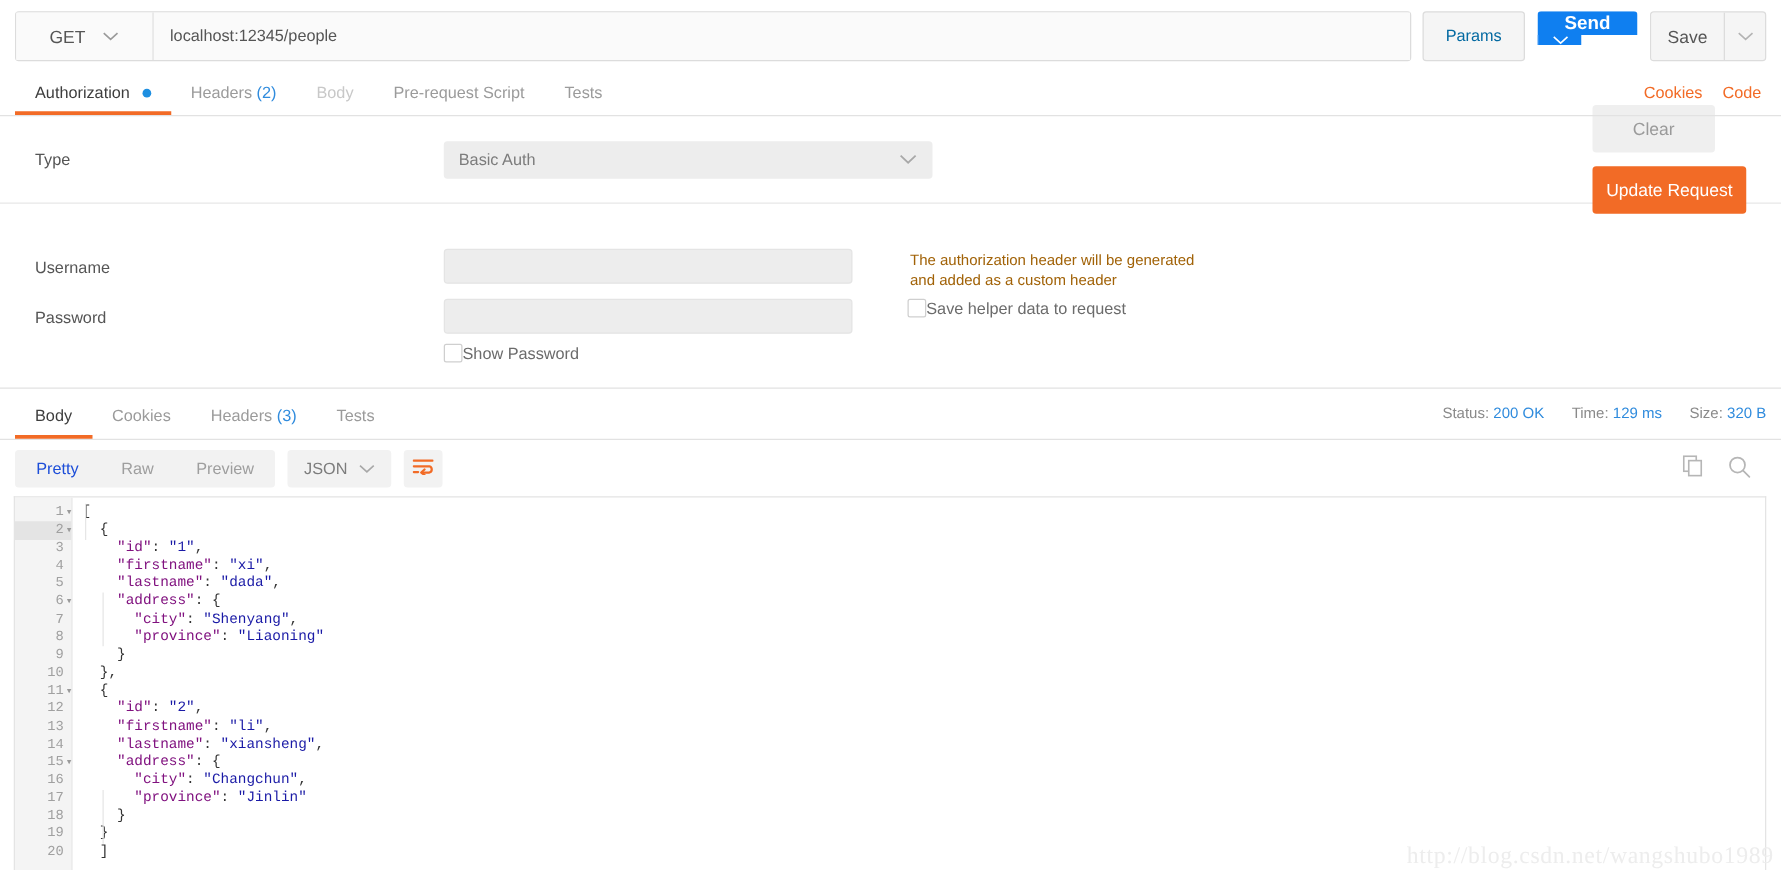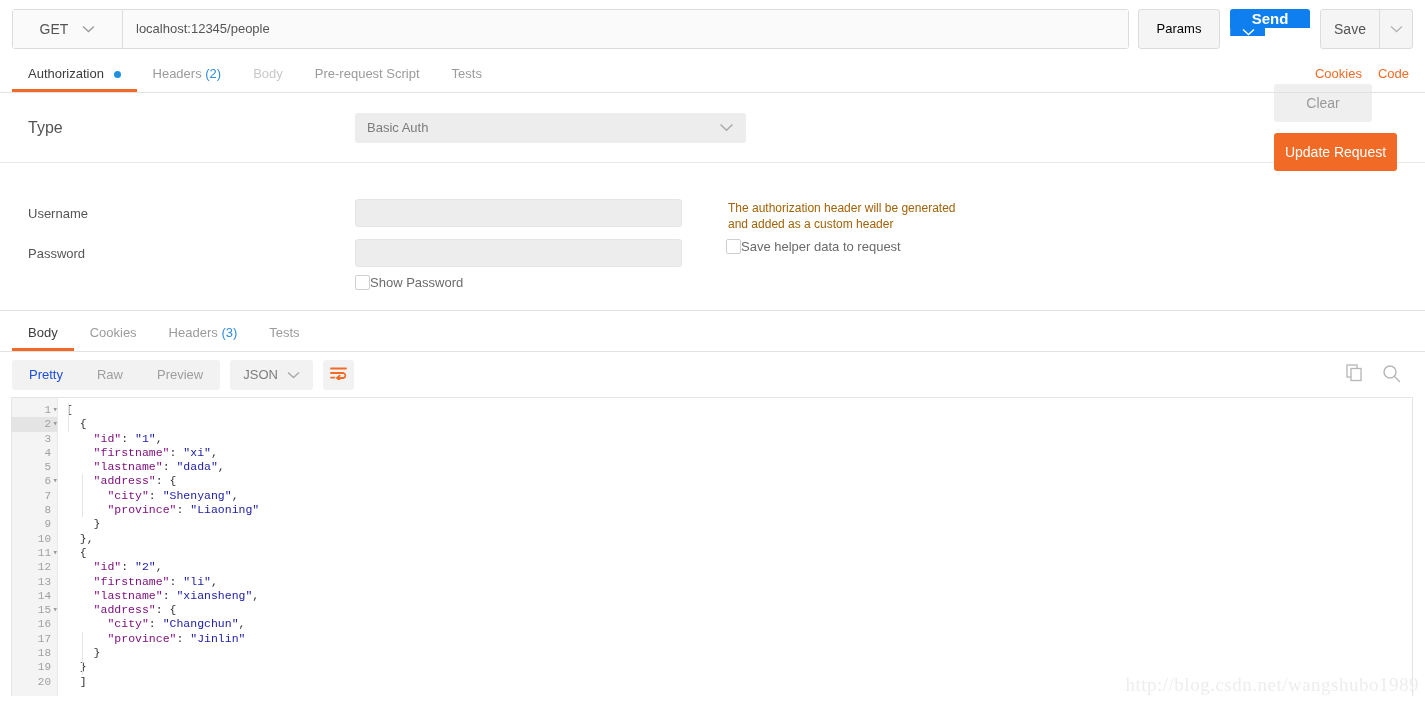--- a/index.html
+++ b/index.html
@@ -58,21 +58,21 @@
     color: #555;
     padding: 0 13px;
   }
   .params-btn {
     height: 40px;
     min-width: 82px;
     margin-left: 9px;
     border: 1px solid #dcdcdc;
     border-radius: 3px;
     background: #f5f5f5;
-    color: #000000;
+    color: #0369a1;
     font-size: 13px;
     font-family: "Liberation Sans", sans-serif;
     cursor: pointer;
     box-sizing: border-box;
   }
   .send-group {
     display: flex;
     margin-left: 10px;
     height: 40px;
     border-radius: 3px;
@@ -177,21 +177,21 @@
   
   .auth-type-row {
     height: 70px;
     display: flex;
     align-items: center;
     border-bottom: 1px solid #e8e8e8;
     padding: 0 28px;
     box-sizing: border-box;
   }
   .lbl {
-    font-size: 16px;
+    font-size: 13px;
     color: #555;
   }
   .type-label { width: 327px; }
   .select-box {
     width: 391px;
     height: 30px;
     background: #ededed;
     border-radius: 3px;
     display: flex;
     align-items: center;
@@ -533,20 +533,34 @@
   </div>
   <div class="tab">
     <span>Cookies</span>
   </div>
   <div class="tab">
     <span>Headers</span>
     <span class="cnt">(3)</span>
   </div>
   <div class="tab">
     <span>Tests</span>
+  </div>
+  <div class="resp-meta">
+    <span>
+      <span>Status:</span>
+      <b>200 OK</b>
+    </span>
+    <span>
+      <span>Time:</span>
+      <b>129 ms</b>
+    </span>
+    <span>
+      <span>Size:</span>
+      <b>320 B</b>
+    </span>
   </div>
 </div>
 
 <div class="view-bar">
   <div class="seg">
     <div class="seg-item active">Pretty</div>
     <div class="seg-item">Raw</div>
     <div class="seg-item">Preview</div>
   </div>
   <div class="format-sel">

